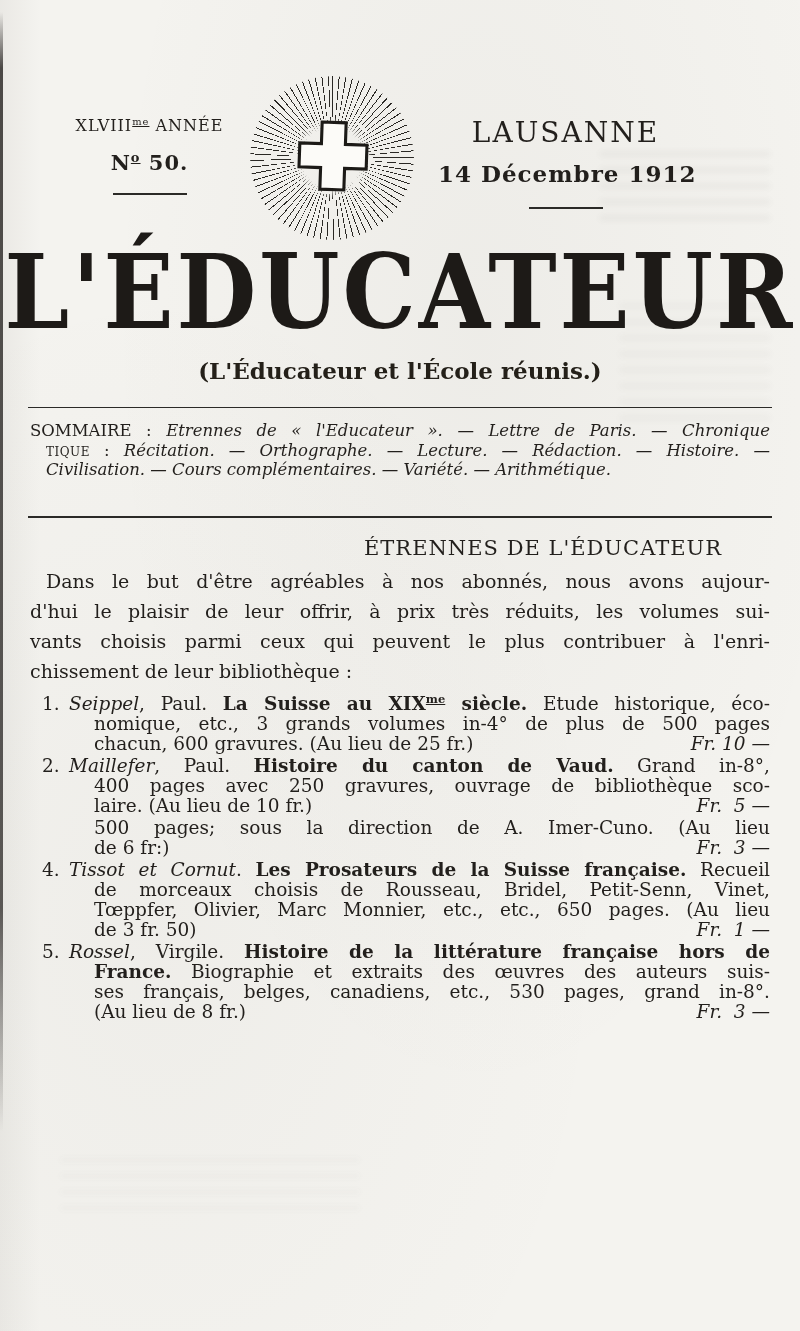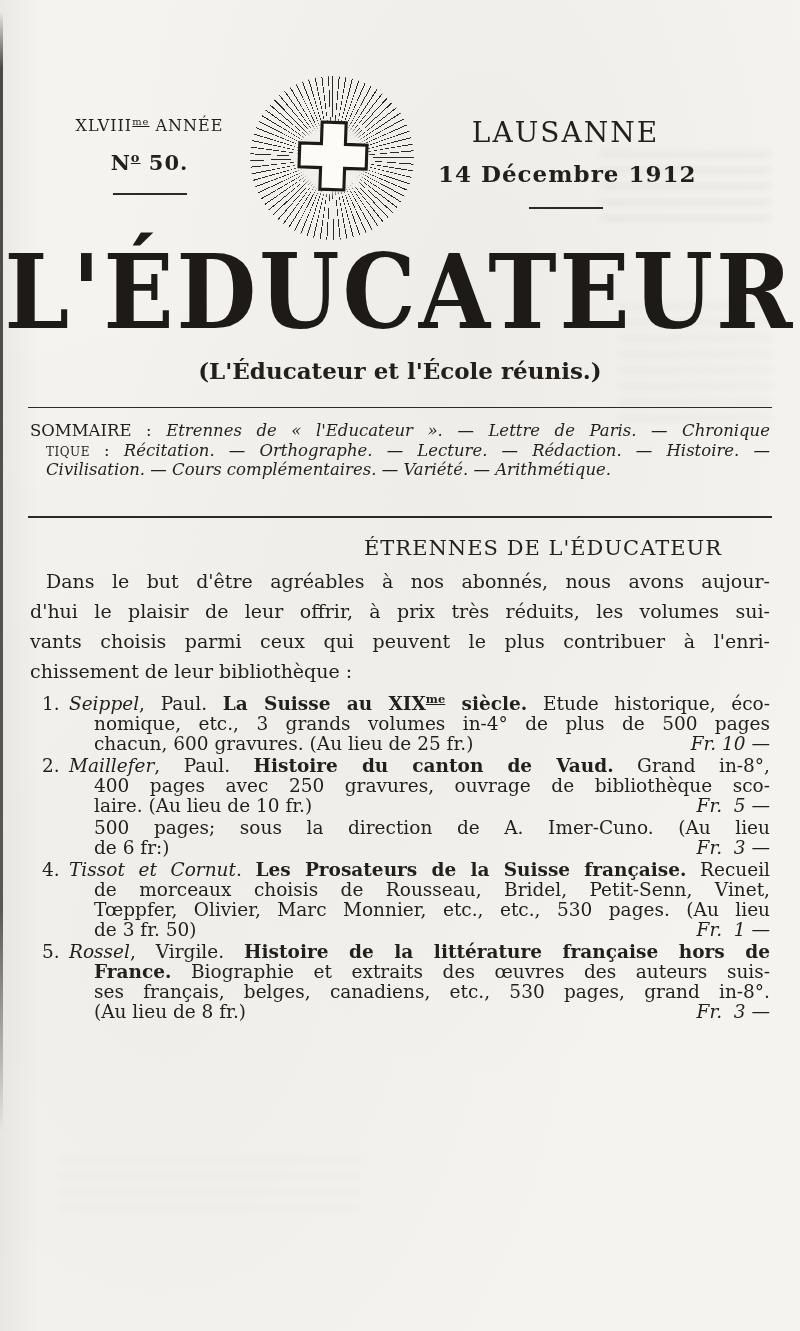--- a/index.html
+++ b/index.html
@@ -162,21 +162,21 @@
         <span><span class="seg-rm">de 6 fr:)</span></span>
         <span class="price">Fr.  3 —</span>
       </div>
     </div>
 
     <div class="item">
       <div class="iline iline-first just">
         <span class="num">4.</span><span><span class="seg-it">Tissot et Cornut</span><span class="seg-rm">. </span><span class="seg-b">Les Prosateurs de la Suisse française.</span><span class="seg-rm"> Recueil</span></span>
       </div>
       <div class="iline just"><span class="seg-rm">de morceaux choisis de Rousseau, Bridel, Petit-Senn, Vinet,</span></div>
-      <div class="iline just"><span class="seg-rm">Tœppfer, Olivier, Marc Monnier, etc., etc., 530 pages. (Au lieu</span></div>
+      <div class="iline just"><span class="seg-rm">Tœppfer, Olivier, Marc Monnier, etc., etc., 650 pages. (Au lieu</span></div>
       <div class="iline-end">
         <span><span class="seg-rm">de 3 fr. 50)</span></span>
         <span class="price">Fr.  1 —</span>
       </div>
     </div>
 
     <div class="item">
       <div class="iline iline-first just">
         <span class="num">5.</span><span><span class="seg-it">Rossel</span><span class="seg-rm">, Virgile. </span><span class="seg-b">Histoire de la littérature française hors de</span></span>
       </div>

